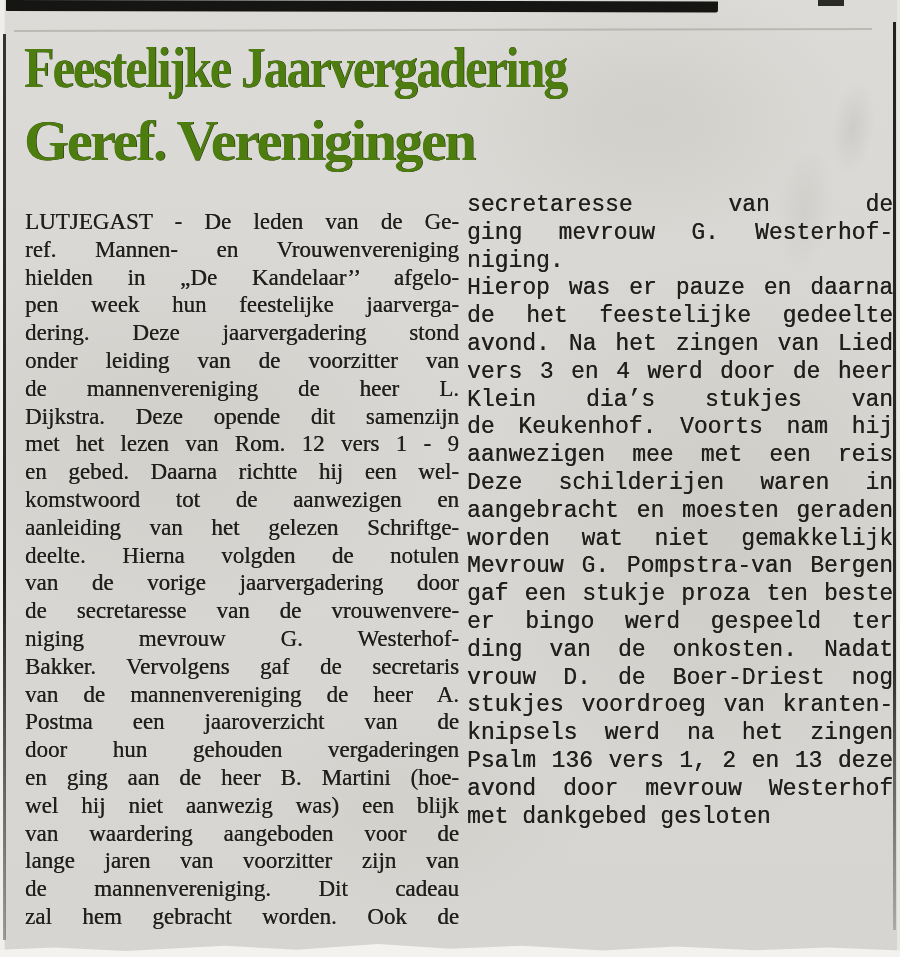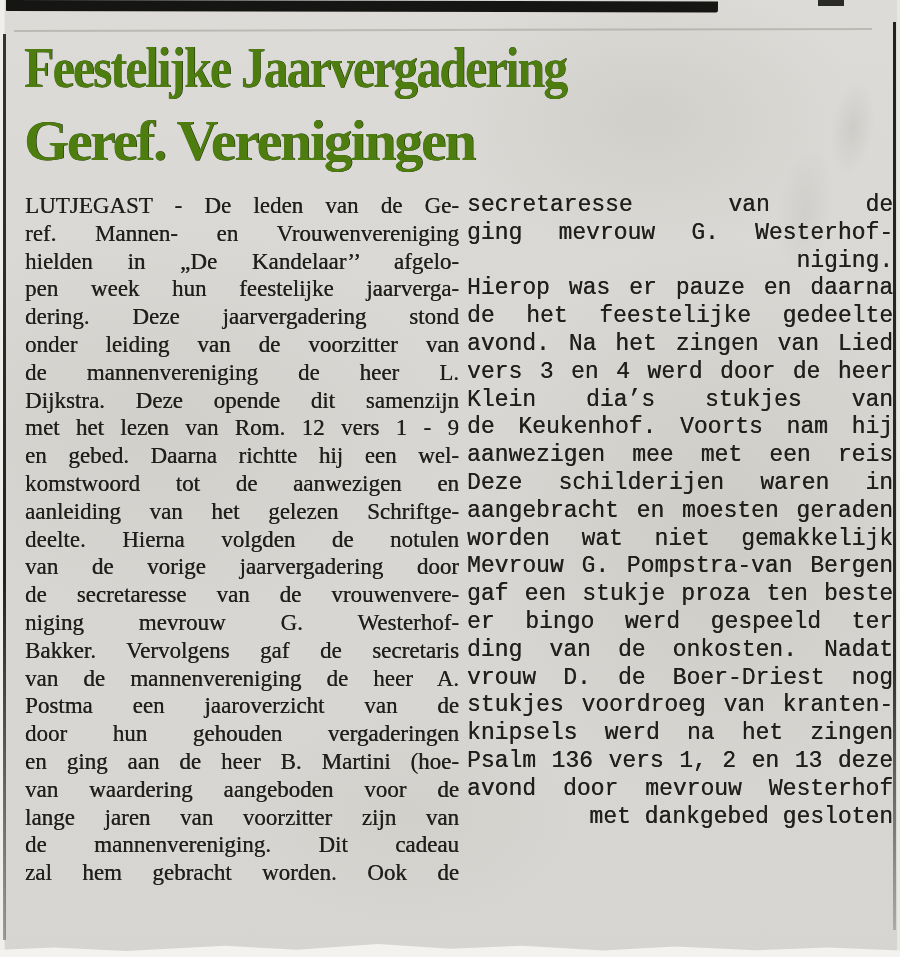--- a/index.html
+++ b/index.html
@@ -77,31 +77,31 @@
     text-shadow: 0.5px 0 0 #1b1a18;
   }
 
   
   .col {
     position: absolute; top: 192px;
     color: #201e1b;
     font-size: 23px;
     text-shadow: 0.35px 0 0 rgba(32,30,27,0.85);
   }
-  #col-left  { left: 25px;  width: 434px; }
+  #col-left  { left: 25px;  width: 434px; margin-top: 16px; }
   #col-right { left: 467px; width: 426px; font-family: Liberation Mono, monospace; }
 
   .line {
     height: 27.8px; line-height: 27.8px;
     overflow: hidden;
     text-align: justify;
     white-space: normal;
   }
   .line::after { content: ""; display: inline-block; width: 100%; height: 0; }
-  .line.flush { text-align: right; }
+  .line.flush { text-align: left; }
   .line.flush::after { content: none; }
 </style>
 </head>
 <body>
 
 <div id="stage">
   <div id="paper"></div>
   <div class="ghost-smudge"></div>
 
   <div class="left-white-strip"></div>
@@ -131,20 +131,21 @@
       <div class="line">aanleiding van het gelezen Schriftge-</div>
       <div class="line">deelte. Hierna volgden de notulen</div>
       <div class="line">van de vorige jaarvergadering door</div>
       <div class="line">de secretaresse van de vrouwenvere-</div>
       <div class="line">niging mevrouw G. Westerhof-</div>
       <div class="line">Bakker. Vervolgens gaf de secretaris</div>
       <div class="line">van de mannenvereniging de heer A.</div>
       <div class="line">Postma een jaaroverzicht van de</div>
       <div class="line">door hun gehouden vergaderingen</div>
       <div class="line">en ging aan de heer B. Martini (hoe-</div>
+      <div class="line">wel hij niet aanwezig was) een blijk</div>
       <div class="line">van waardering aangeboden voor de</div>
       <div class="line">lange jaren van voorzitter zijn van</div>
       <div class="line">de mannenvereniging. Dit cadeau</div>
       <div class="line">zal hem gebracht worden. Ook de</div>
     </div>
   <div class="col" id="col-right">
       <div class="line">secretaresse van de vrouwenvereni-</div>
       <div class="line">ging mevrouw G. Westerhof-Bakker</div>
       <div class="line flush">niging.</div>
       <div class="line">Hierop was er pauze en daarna volg-</div>

